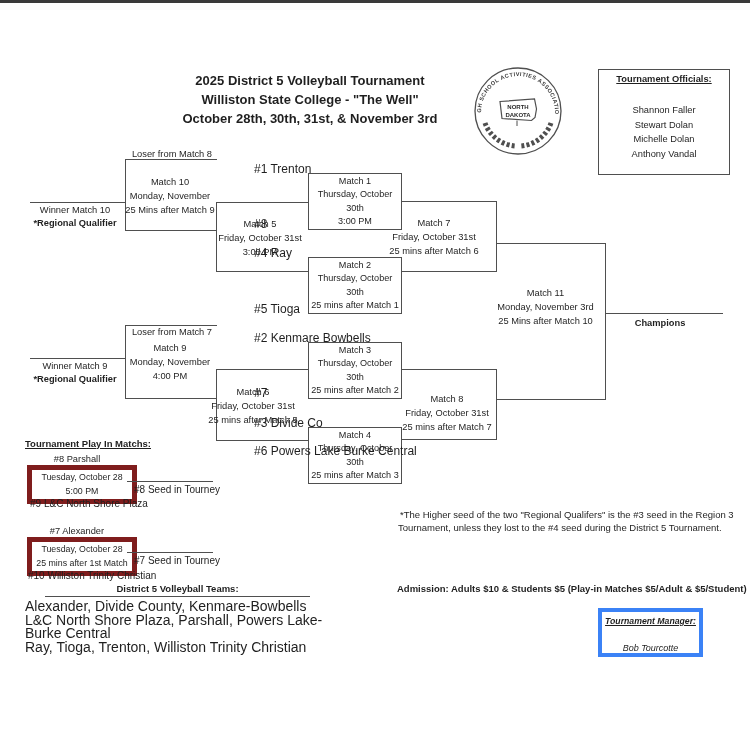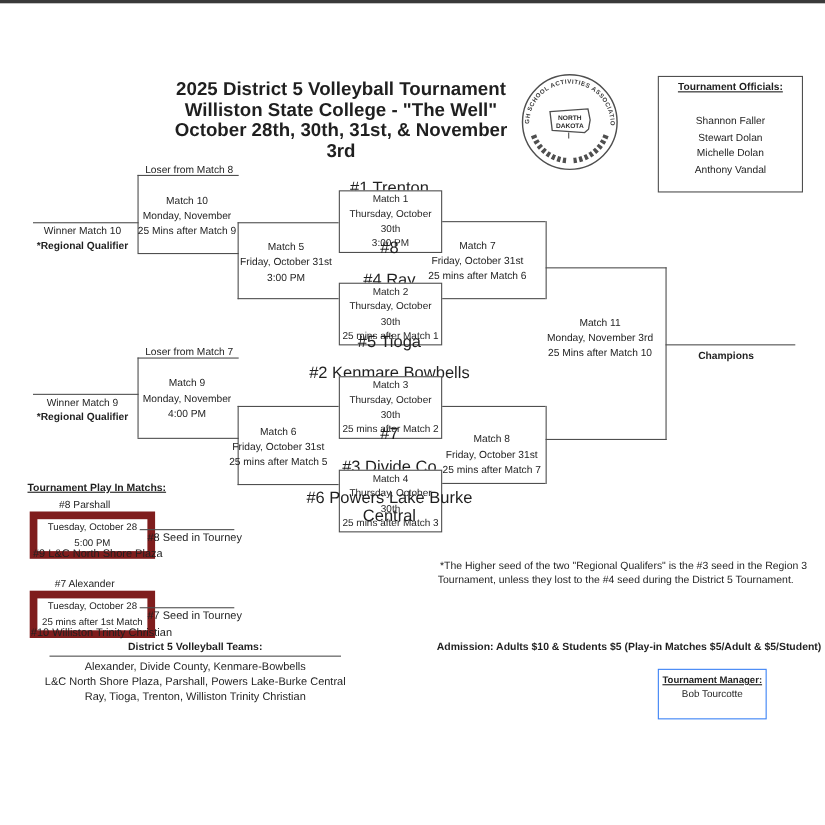--- a/index.html
+++ b/index.html
@@ -4,52 +4,52 @@
 <style>
   html,body { margin:0; padding:0; background:#e8e8e8; }
   .page { position:relative; width:750px; height:750px; background:#ffffff;
           font-family:"Liberation Sans", sans-serif; color:#1f1f1f; overflow:hidden; }
   .topbar { position:absolute; left:0; top:0; width:750px; height:3px; background:#3a3a3a; }
 
   .hl { position:absolute; height:1px; background:#4f4f4f; }
   .vl { position:absolute; width:1px; background:#4f4f4f; }
 
   .title { position:absolute; left:150px; top:71px; width:320px; text-align:center;
-           font-weight:bold; font-size:17px; line-height:19px; }
+           font-weight:bold; font-size:13px; line-height:19px; }
 
   .seal { position:absolute; left:473px; top:66px; }
 
   .obox { position:absolute; left:598px; top:69px; width:130px; height:104px;
           border:1px solid #4f4f4f; text-align:center; font-size:9.3px; }
   .obox .head { font-weight:bold; text-decoration:underline; margin-top:4px; }
   .obox .names { margin-top:19px; line-height:14.6px; }
 
   .mbox { position:absolute; width:92px; border:1px solid #4f4f4f; background:#fff;
           text-align:center; font-size:9.1px; line-height:13.3px; padding:1px 0; }
-  .seed { position:absolute; left:254px; width:200px; text-align:center; font-size:15px; }
+  .seed { position:absolute; left:254px; width:200px; text-align:left; font-size:12px; }
   .lbl  { position:absolute; text-align:center; font-size:9.3px; line-height:14px; }
   .sm   { position:absolute; font-size:10px; white-space:nowrap; }
   .bold { font-weight:bold; }
 
   .pheading { position:absolute; left:25px; top:438px; font-size:9.5px; font-weight:bold;
               text-decoration:underline; }
-  .pbox { position:absolute; left:27px; width:100px; border:7px solid #7f1d1d; background:#fff;
+  .pbox { position:absolute; left:27px; width:100px; border:5px solid #7f1d1d; background:#fff;
           text-align:center; font-size:8.8px; line-height:13.5px; padding:1px 0; }
 
   .teamshead { position:absolute; left:45px; top:583px; width:265px; text-align:center;
                font-weight:bold; font-size:9.5px; border-bottom:1px solid #4f4f4f; padding-bottom:2px; }
-  .teamrows { position:absolute; left:25px; top:600px; width:305px; text-align:center;
-              font-size:10px; line-height:13.6px; }
+  .teamrows { position:absolute; left:25px; top:600px; width:305px; text-align:left;
+              font-size:14px; line-height:13.6px; }
 
   .note { position:absolute; font-size:9.5px; white-space:nowrap; }
 
-  .mgr { position:absolute; left:598px; top:608px; width:97px; border:1px solid #3b82f6;
-         text-align:center; padding:4px 0 17px; }
+  .mgr { position:absolute; left:598px; top:608px; width:97px; border:4px solid #3b82f6;
+         text-align:center; padding:4px 0 0;font-style:italic; }
   .mgr .head { font-size:8.7px; font-weight:bold; text-decoration:underline; }
-  .mgr .name { font-size:9px; margin-top:3px; }
+  .mgr .name { font-size:9px; margin-top:17px; }
 </style>
 </head>
 <body>
 
 <div class="page">
   <div class="topbar"></div>
 
   <div class="title">
     <div>2025 District 5 Volleyball Tournament</div>
     <div>Williston State College - "The Well"</div>
@@ -174,21 +174,21 @@
 
   <div class="lbl" style="left:122px;top:147px;width:100px">Loser from Match 8</div>
   <div class="lbl" style="left:118px;top:175px;width:104px">
     <div>Match 10</div>
     <div>Monday, November</div>
     <div>25 Mins after Match 9</div>
   </div>
   <div class="lbl" style="left:25px;top:203px;width:100px">Winner Match 10</div>
   <div class="lbl bold" style="left:25px;top:216px;width:100px">*Regional Qualifier</div>
 
-  <div class="lbl" style="left:122px;top:313px;width:100px">Loser from Match 7</div>
+  <div class="lbl" style="left:122px;top:325px;width:100px">Loser from Match 7</div>
   <div class="lbl" style="left:118px;top:341px;width:104px">
     <div>Match 9</div>
     <div>Monday, November</div>
     <div>4:00 PM</div>
   </div>
   <div class="lbl" style="left:25px;top:359px;width:100px">Winner Match 9</div>
   <div class="lbl bold" style="left:25px;top:372px;width:100px">*Regional Qualifier</div>
 
   <div class="pheading">Tournament Play In Matchs:</div>
 

